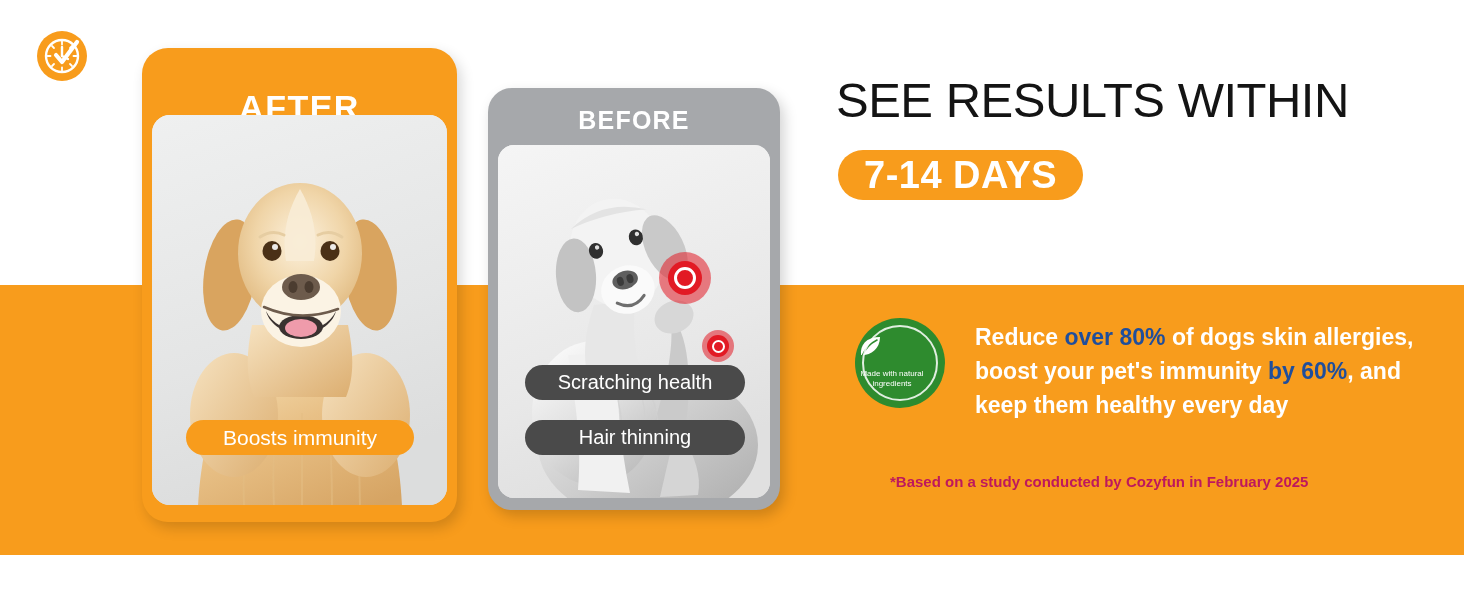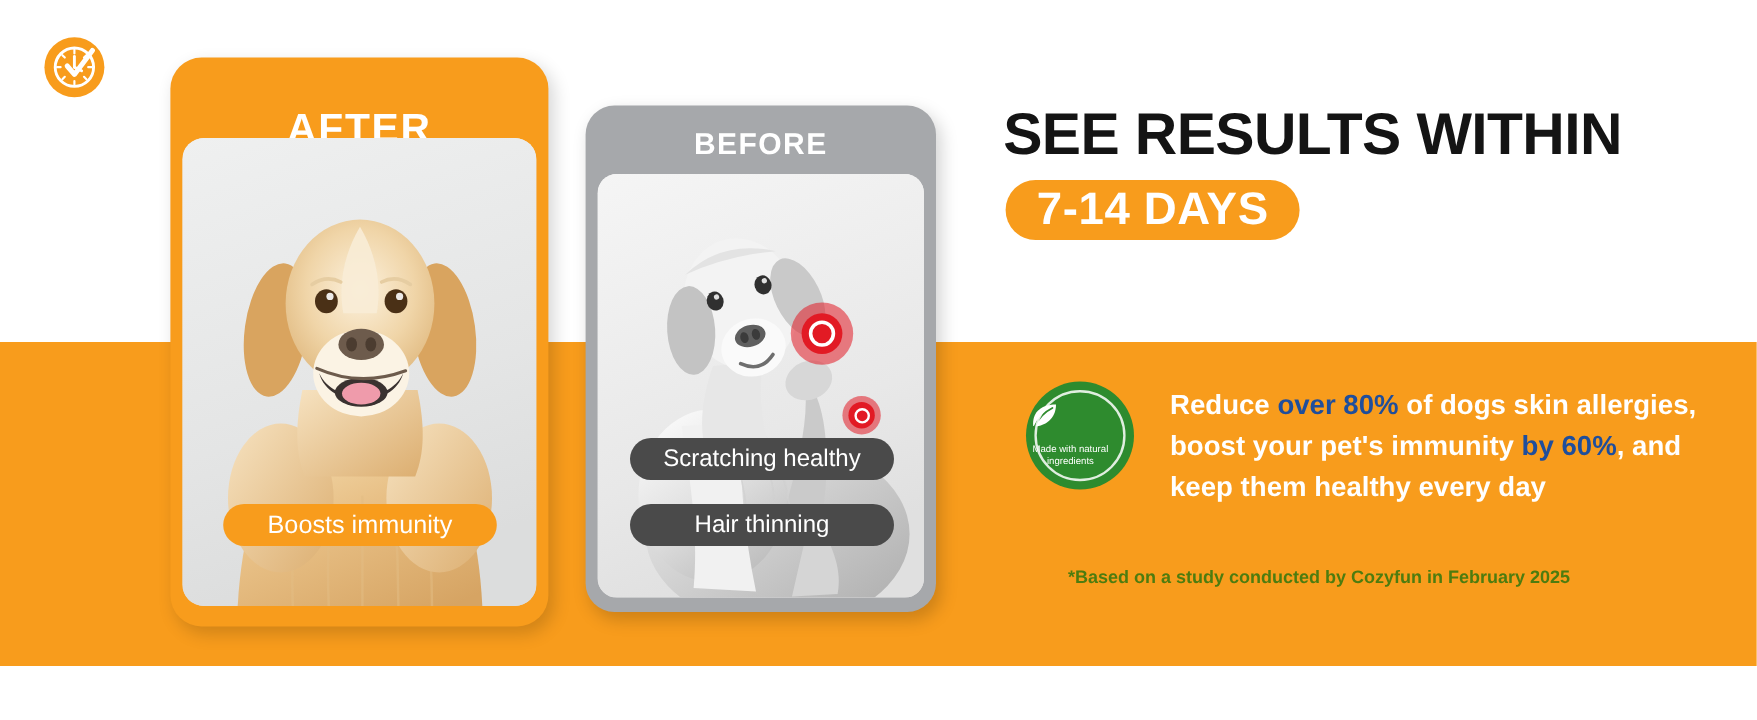--- a/index.html
+++ b/index.html
@@ -121,22 +121,22 @@
   }
   .marker-small .core {
     width: 22px; height: 22px; border-radius: 50%;
     background: #E21A24;
     display:flex; align-items:center; justify-content:center;
   }
   .marker-small .ring { width: 13px; height: 13px; border-width: 2px; }
 
   
   .headline {
-    position: absolute; left: 836px; top: 84px;
-    font-size: 49px; font-weight: bold; color: #141414;
+    position: absolute; left: 836px; top: 72px;
+    font-size: 49px; font-weight: normal; color: #141414;
     letter-spacing: -0.5px; white-space: nowrap; text-align: center;
   }
   .days-badge {
     position: absolute; left: 838px; top: 150px;
     height: 50px; padding: 0 26px;
     background: #F89C1C; border-radius: 25px;
     display: flex; align-items: center;
     color: #ffffff; font-size: 38px; font-weight: bold;
     letter-spacing: 0.5px;
   }
@@ -168,21 +168,21 @@
   .claim {
     position: absolute; left: 975px; top: 320px;
     width: 475px;
     color: #ffffff; font-size: 23px; font-weight: bold;
     line-height: 34px;
   }
   .claim .hl { color: #1F4E9C; }
 
   .footnote {
     position: absolute; left: 890px; top: 473px;
-    color: #4d7c0f; font-size: 15px; font-weight: bold;
+    color: #be185d; font-size: 15px; font-weight: bold;
     white-space: nowrap;
   }
 </style>
 </head>
 <body>
 
 <div id="stage">
 
   <div class="band"></div>
 
@@ -342,21 +342,21 @@
 
         <path d="M114 196 C126 222 172 222 184 196 C176 226 122 226 114 196 Z" fill="#3a3230"></path>
         <ellipse cx="149" cy="212" rx="22" ry="12" fill="#3a3230"></ellipse>
         <ellipse cx="149" cy="213" rx="16" ry="9" fill="#ef9bab"></ellipse>
         <path d="M112 192 q36 16 74 2" stroke="#6d5b4c" stroke-width="2.6" fill="none" stroke-linecap="round"></path>
       </svg>
     </div>
   </div>
 
   <div class="pill pill-orange pill-immunity">Boosts immunity</div>
-  <div class="pill pill-dark pill-scratch">Scratching healthy</div>
+  <div class="pill pill-dark pill-scratch">Scratching health</div>
   <div class="pill pill-dark pill-hair">Hair thinning</div>
 
   <div class="headline">SEE RESULTS WITHIN</div>
   <div class="days-badge">
     <span>7-14 DAYS</span>
   </div>
 
   <div class="leaf-badge">
     <div class="inner-ring"></div>
     <div class="leaf">

